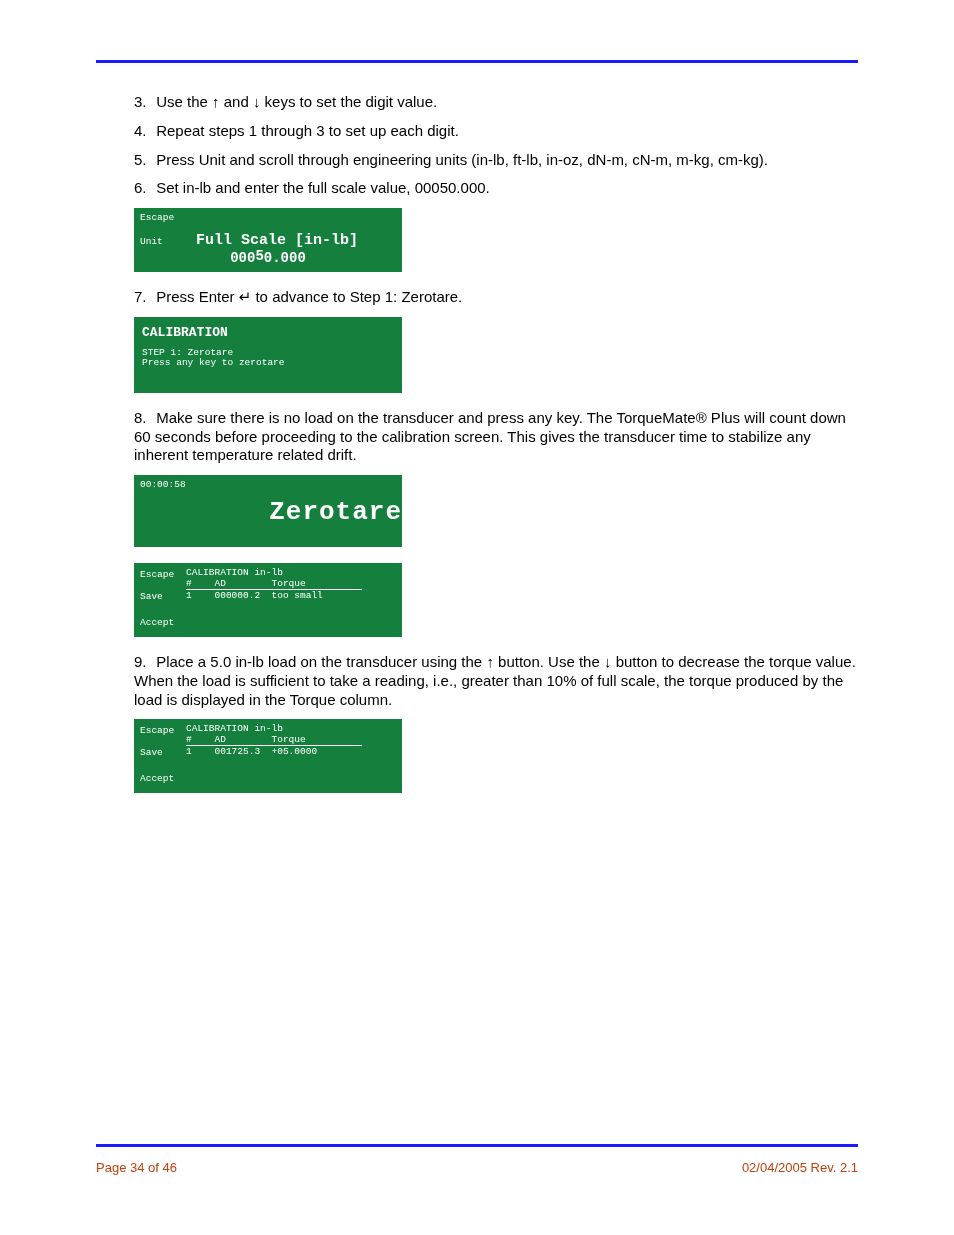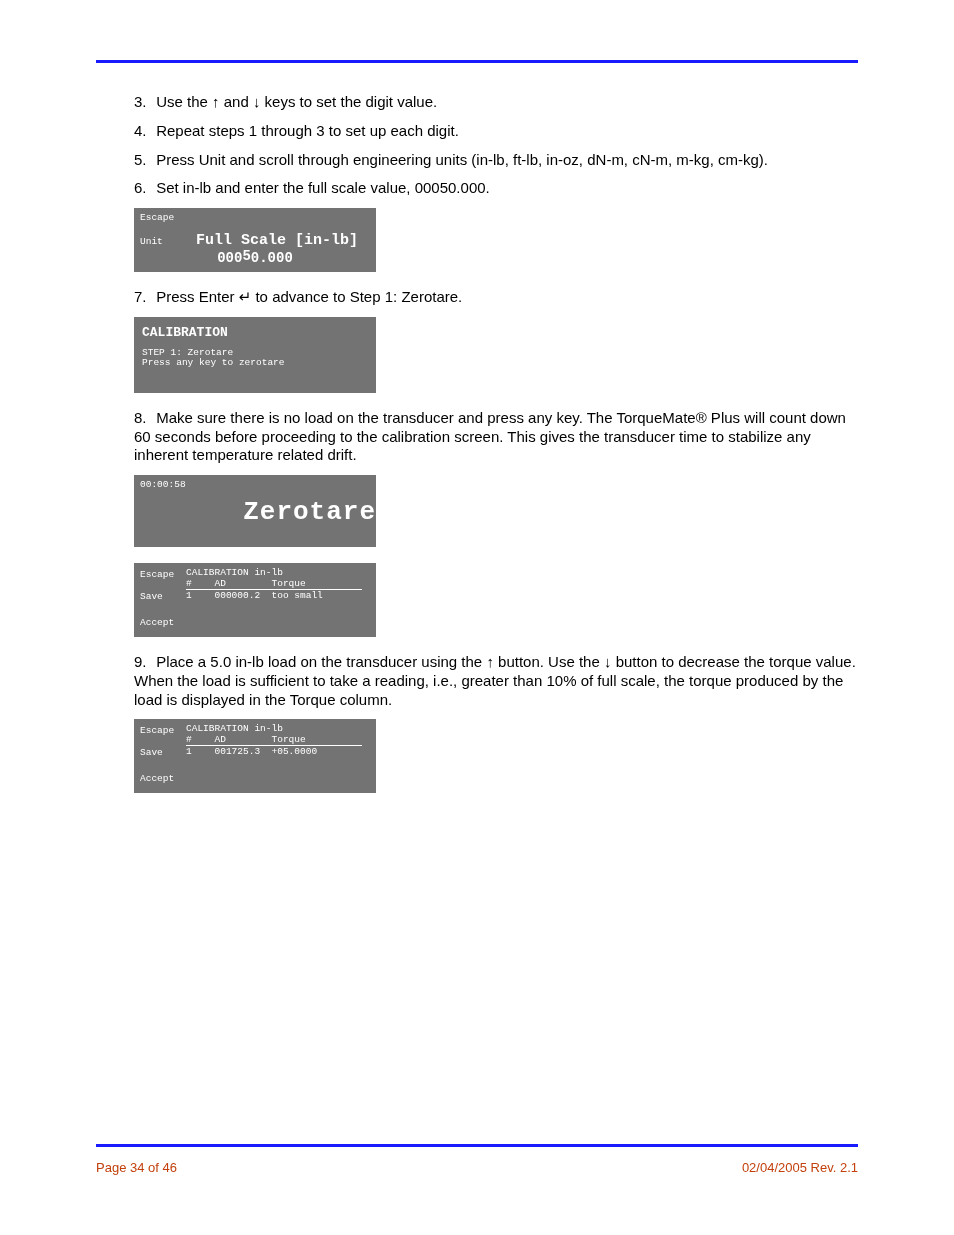--- a/index.html
+++ b/index.html
@@ -40,23 +40,23 @@
     color: #c2410c;
   }
   .footer .left { float: left; }
   .footer .right { float: right; text-align: right; }
   p { margin: 0 0 6px 0; line-height: 1.25; }
   .step-block { margin-bottom: 10px; margin-left: 38px; }
   .step-num { display:inline-block; width:18px; }
   .arrow { font-family: "Arial", sans-serif; }
   
   .crt {
-    background: #737373;
+    background: #15803d;
     color: #fff;
-    width: 242px;
+    width: 268px;
     margin-left: 38px;
     margin-top: 6px;
     margin-bottom: 16px;
     font-family: "Courier New", monospace;
     position: relative;
   }
   .crt .soft { font-size: 9.5px; line-height: 1.2; }
   
   .crt-fullscale { height: 64px; }
   .crt-fullscale .escape { position:absolute; left:6px; top:4px; }

